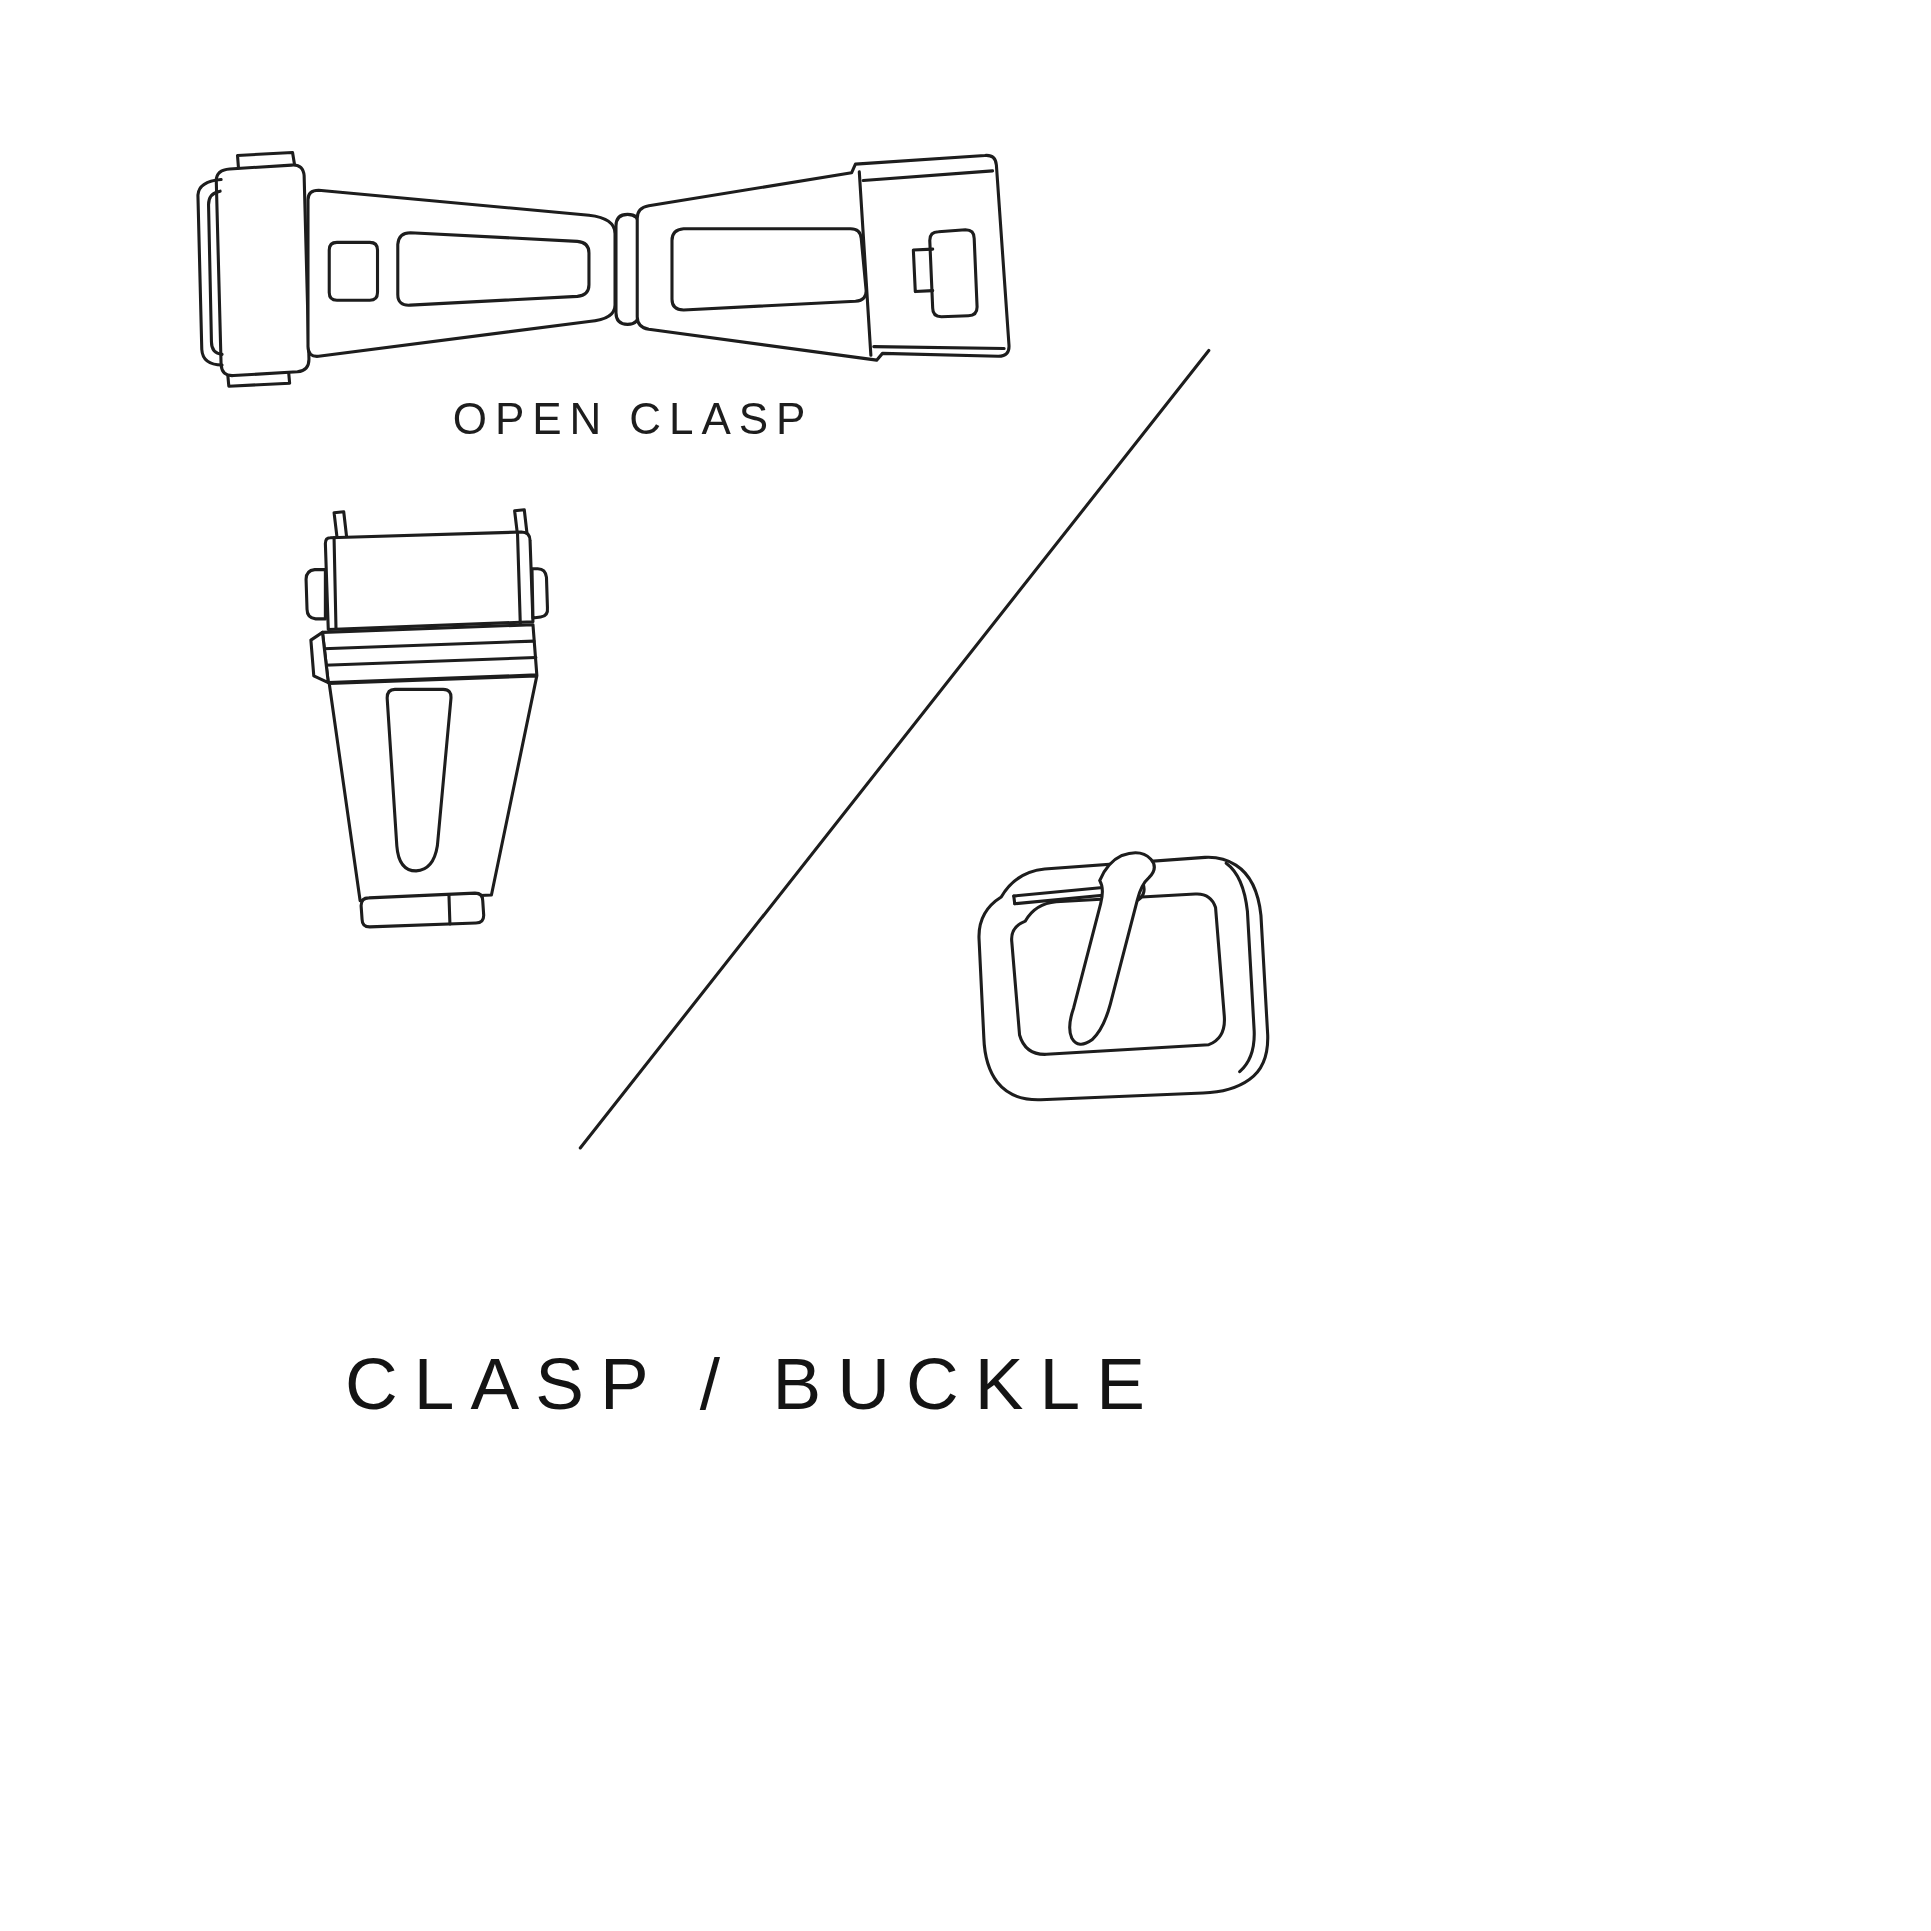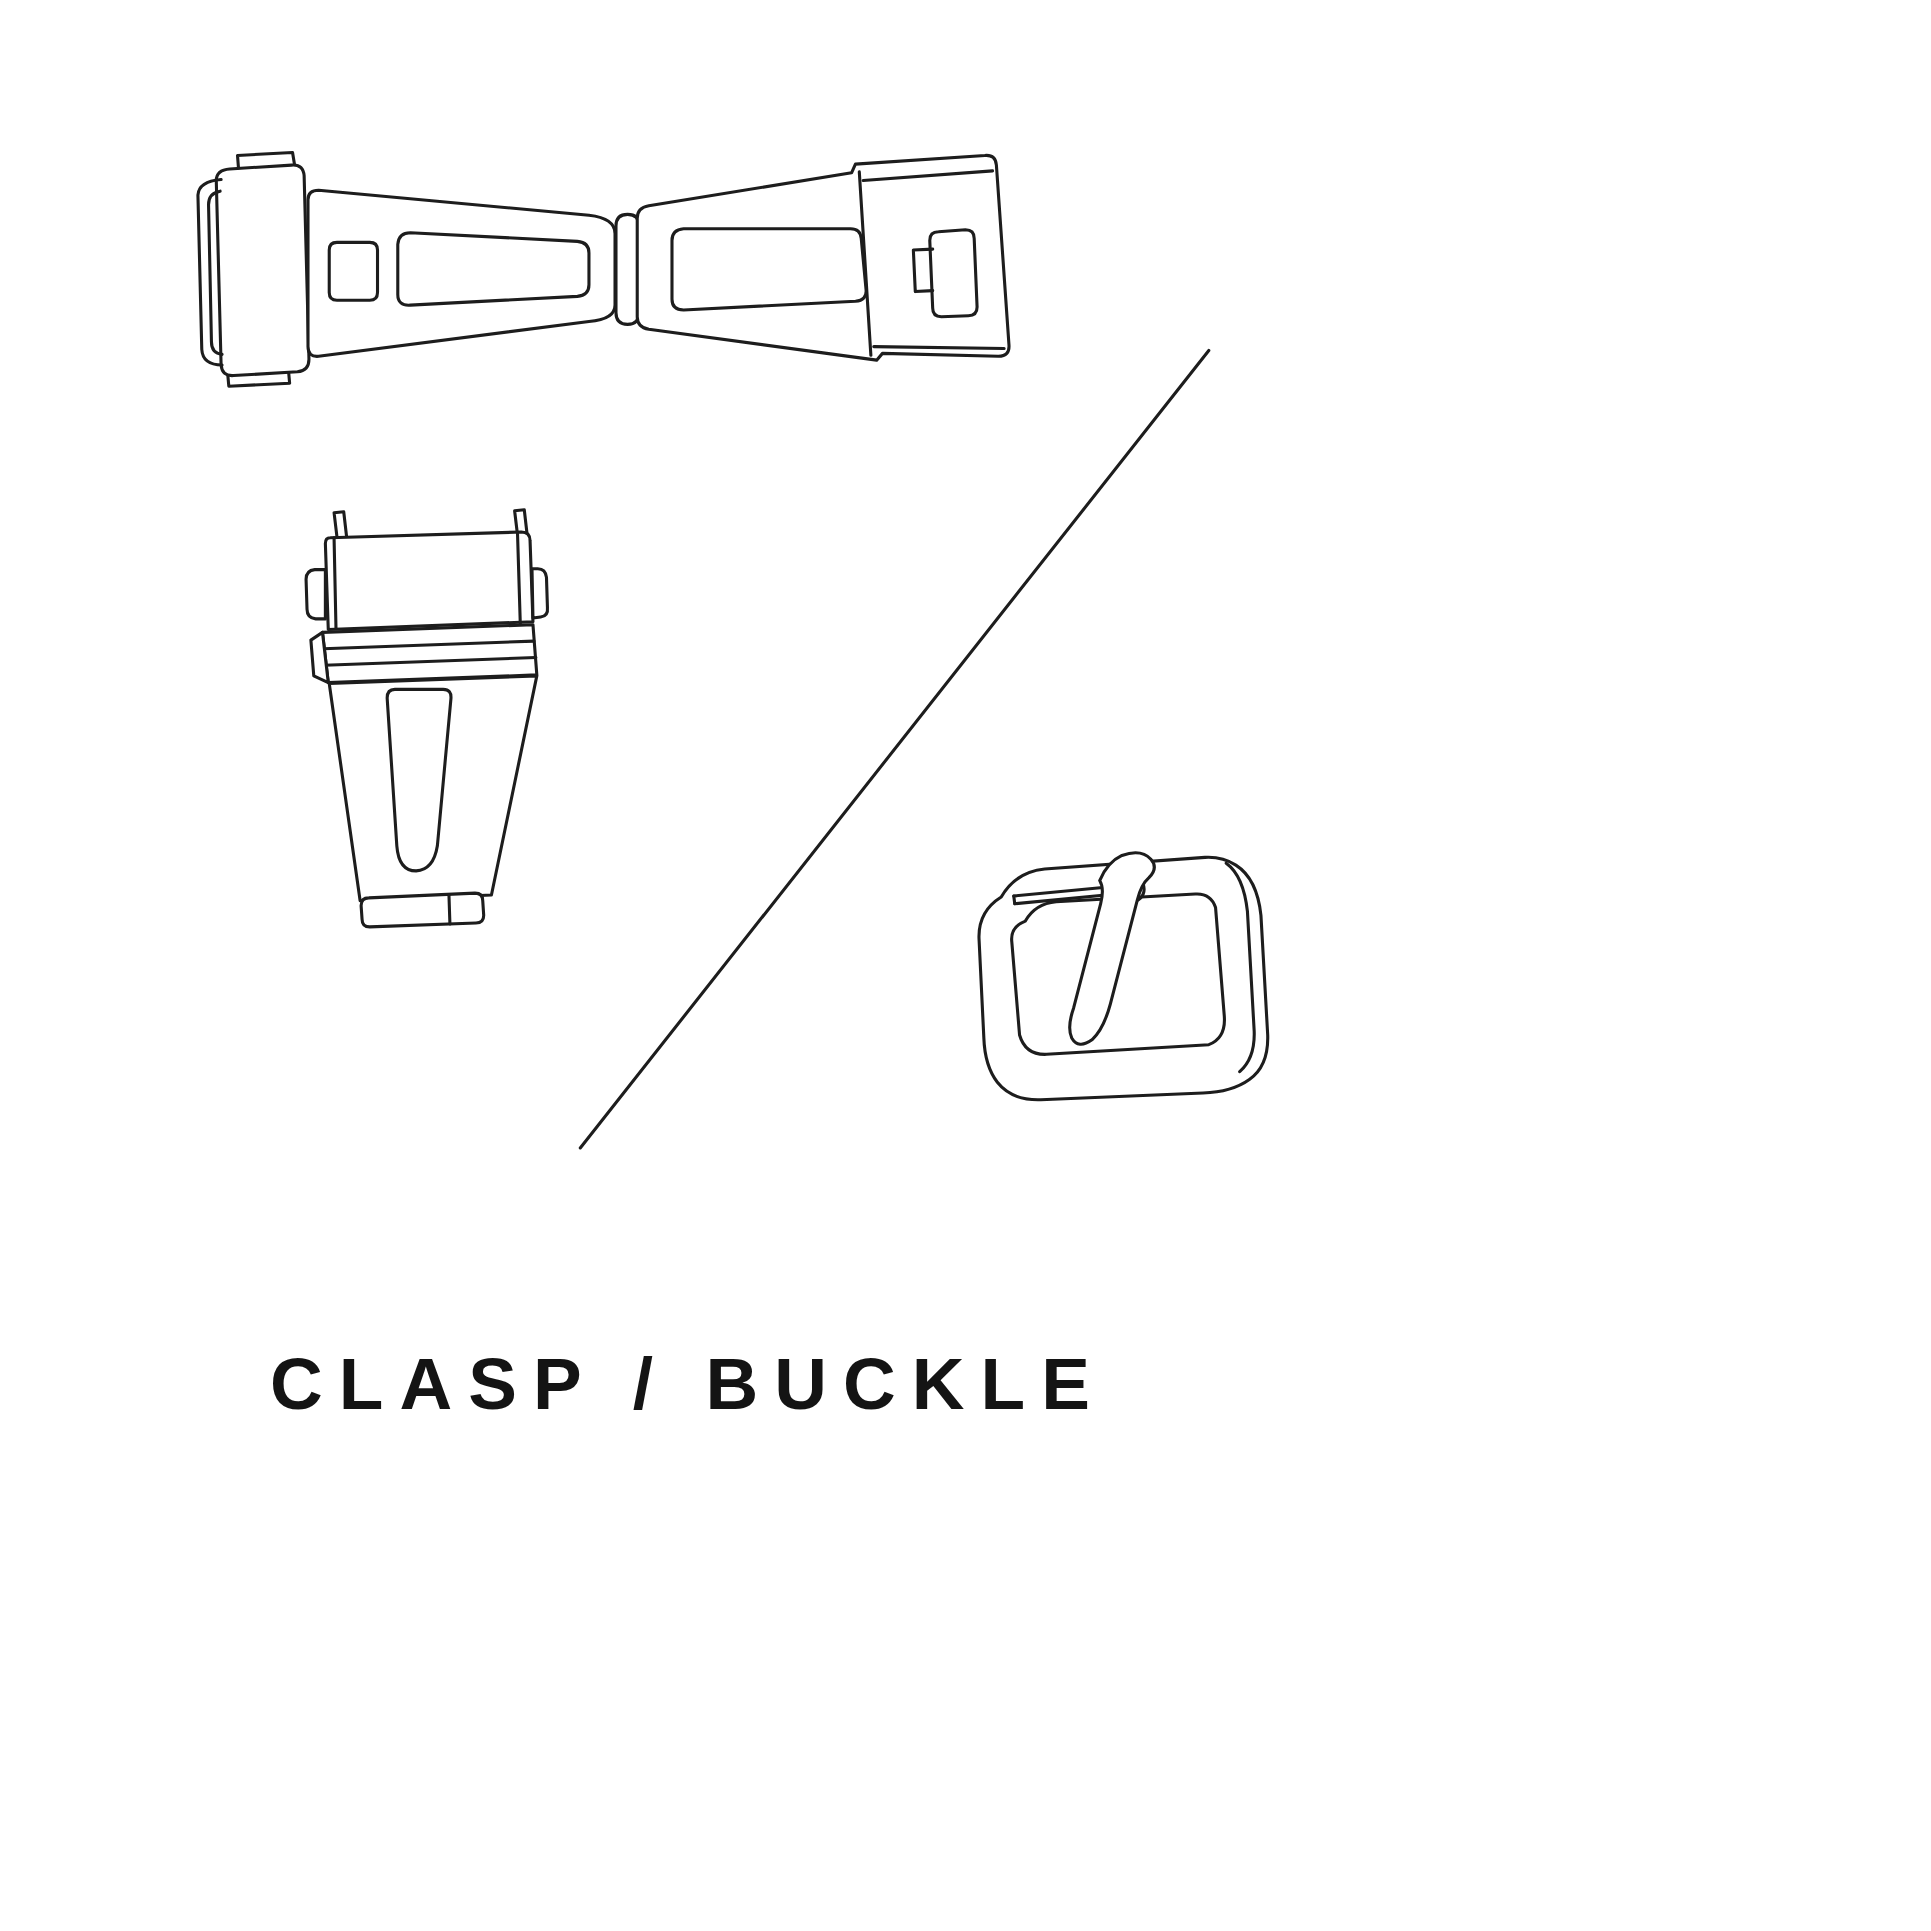--- a/index.html
+++ b/index.html
@@ -33,23 +33,23 @@
   }
   .label-open-clasp { top: 394px; left: 319px; width: 628px; }
   .label-closed    { top: 964px; left: 127px; width: 579px; }
   .title {
     position: absolute;
     top: 1342px;
     left: 270px;
     width: 966px;
     color: #141414;
     font-size: 73px;
-    font-weight: 700;
+    font-weight: 400;
     letter-spacing: 0.22em;
-    text-align: left;
+    text-align: center;
     white-space: nowrap;
   }
 </style>
 </head>
 <body>
 
 <div class="canvas">
 
   <svg class="art" width="1931" height="1931" viewBox="0 0 2000 2000">
     <g stroke="#1d1d1d" stroke-width="3.2" fill="#ffffff" stroke-linejoin="round" stroke-linecap="round">
@@ -108,18 +108,19 @@
         <path fill="none" d="M 1062 954 Q 1072 936 1094 934 L 1238 926 Q 1254 925 1259 940 L 1268 1052 Q 1270 1075 1252 1082 L 1084 1092 Q 1062 1093 1056 1072 L 1048 976 Q 1046 960 1062 954 Z"></path>
         <path fill="none" d="M 1050 928 L 1156 918"></path>
         <path fill="none" d="M 1051 936 L 1156 926"></path>
         <path fill="none" d="M 1050 928 L 1051 936"></path>
         <circle fill="none" cx="1172" cy="921" r="13"></circle>
         <path d="M 1162 886 Q 1182 879 1192 890 Q 1200 899 1190 909 Q 1182 916 1178 932 L 1150 1040 Q 1143 1066 1131 1077 Q 1117 1087 1110 1075 Q 1105 1064 1112 1044 L 1140 936 Q 1144 920 1139 912 Q 1147 893 1162 886 Z"></path>
       </g>
     </g>
   </svg>
 
+  <div class="label label-open-clasp">OPEN CLASP</div>
 
 
   <div class="title">CLASP / BUCKLE</div>
 
 </div>
 
 
 </body></html>

